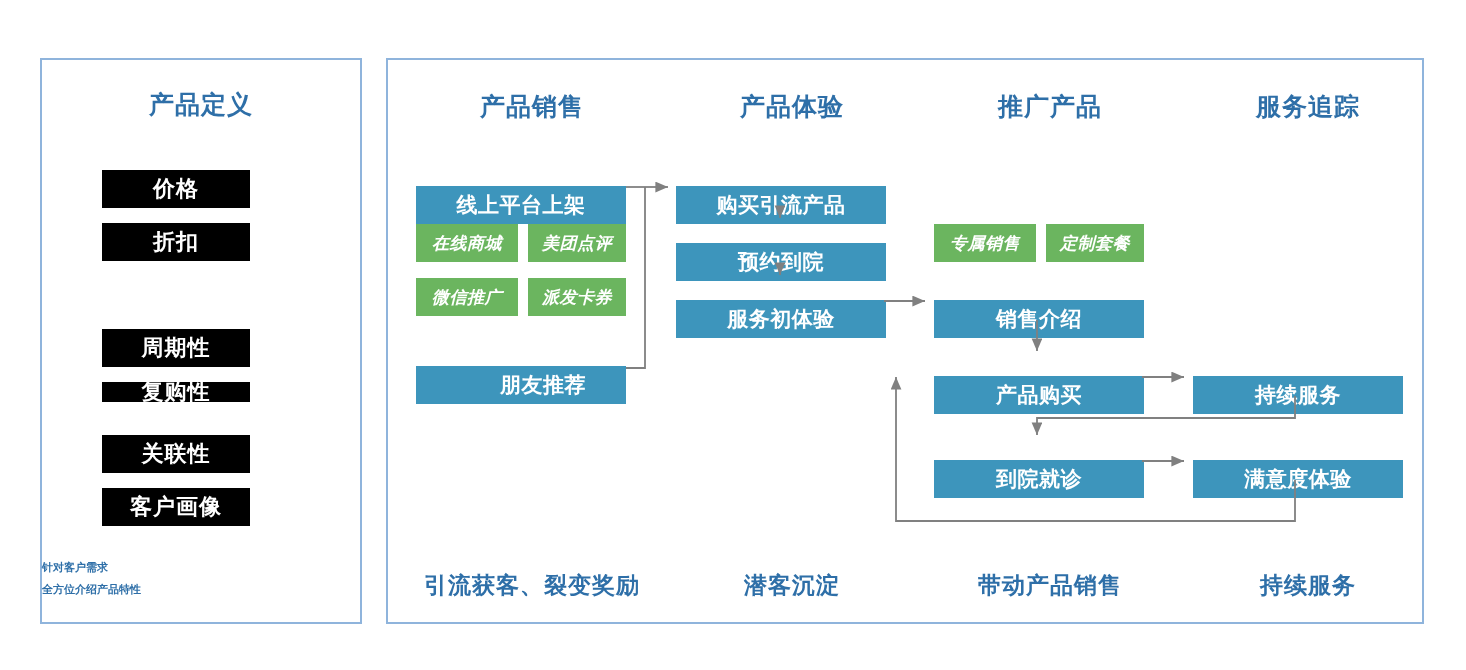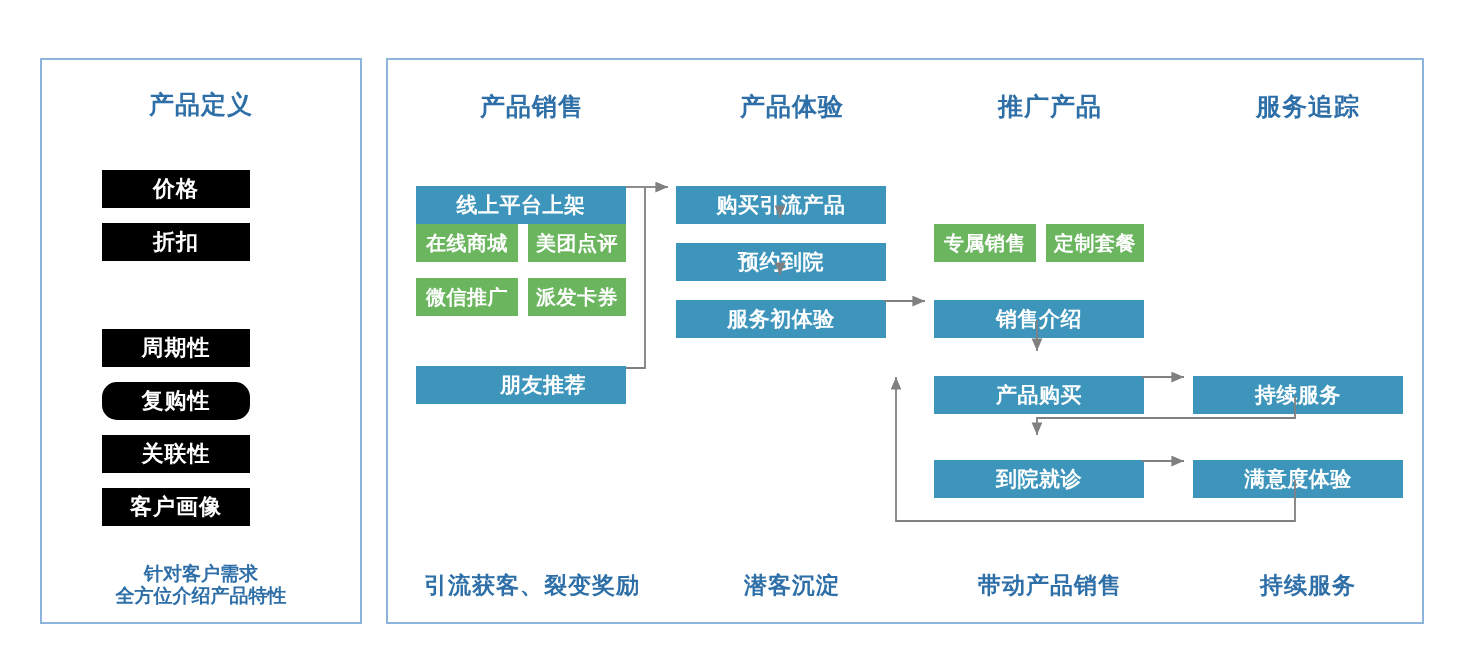--- a/index.html
+++ b/index.html
@@ -52,60 +52,59 @@
     letter-spacing: 1px;
     display: flex;
     align-items: center;
     justify-content: center;
     box-sizing: border-box;
   }
 
   .def-note {
     position: absolute;
     color: #2e6fa8;
-    font-size: 19px;
+    font-size: 11px;
     font-weight: bold;
     line-height: 1.45;
-    text-align: center;
     width: 100%;
     left: 0;
   }
 
   .node {
     position: absolute;
     color: #ffffff;
     font-size: 21px;
     font-weight: bold;
     letter-spacing: 0.5px;
     display: flex;
     align-items: center;
     justify-content: center;
     box-sizing: border-box;
     white-space: nowrap;
   }
   .node.blue  { background: #3d95bc; margin-top: 16px; }
-  .node.green { background: #6bb55f; font-size: 20px; }
+  .node.green { background: #6bb55f; font-size: 17px; font-style: italic; }
 
   #connectors {
     position: absolute;
     left: 0; top: 0;
     width: 1466px; height: 670px;
     pointer-events: none;
   }
 </style>
 </head>
 <body>
 
 <div class="panel" id="left-panel">
   <div class="col-title" style="left:0; top:28px; width:318px;">产品定义</div>
 
   <div class="def-box" style="left:60px; top:110px; width:148px; height:38px;">价格</div>
   <div class="def-box" style="left:60px; top:163px; width:148px; height:38px;">折扣</div>
   <div class="def-box" style="left:60px; top:269px; width:148px; height:38px;">周期性</div>
-  <div class="def-box" style="left:60px; top:322px; width:148px; height:38px;border-radius:15px;">复购性</div>
+  <div class="def-box" style="left:60px; top:322px; width:148px; height:20px;">复购性</div>
   <div class="def-box" style="left:60px; top:375px; width:148px; height:38px;">关联性</div>
   <div class="def-box" style="left:60px; top:428px; width:148px; height:38px;">客户画像</div>
 
   <div class="def-note" style="top:500px;">针对客户需求</div>
   <div class="def-note" style="top:522px;">全方位介绍产品特性</div>
 </div>
 
 <div class="panel" id="right-panel">
 
   <div class="col-title" style="left:24px; top:30px; width:240px;">产品销售</div>

